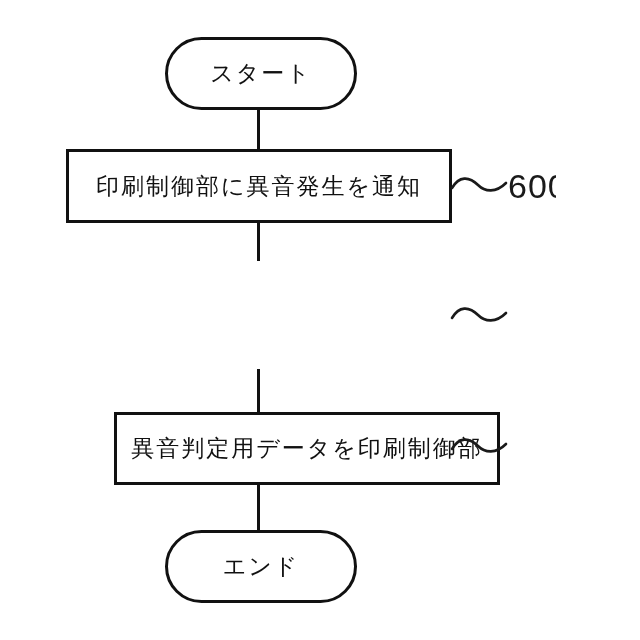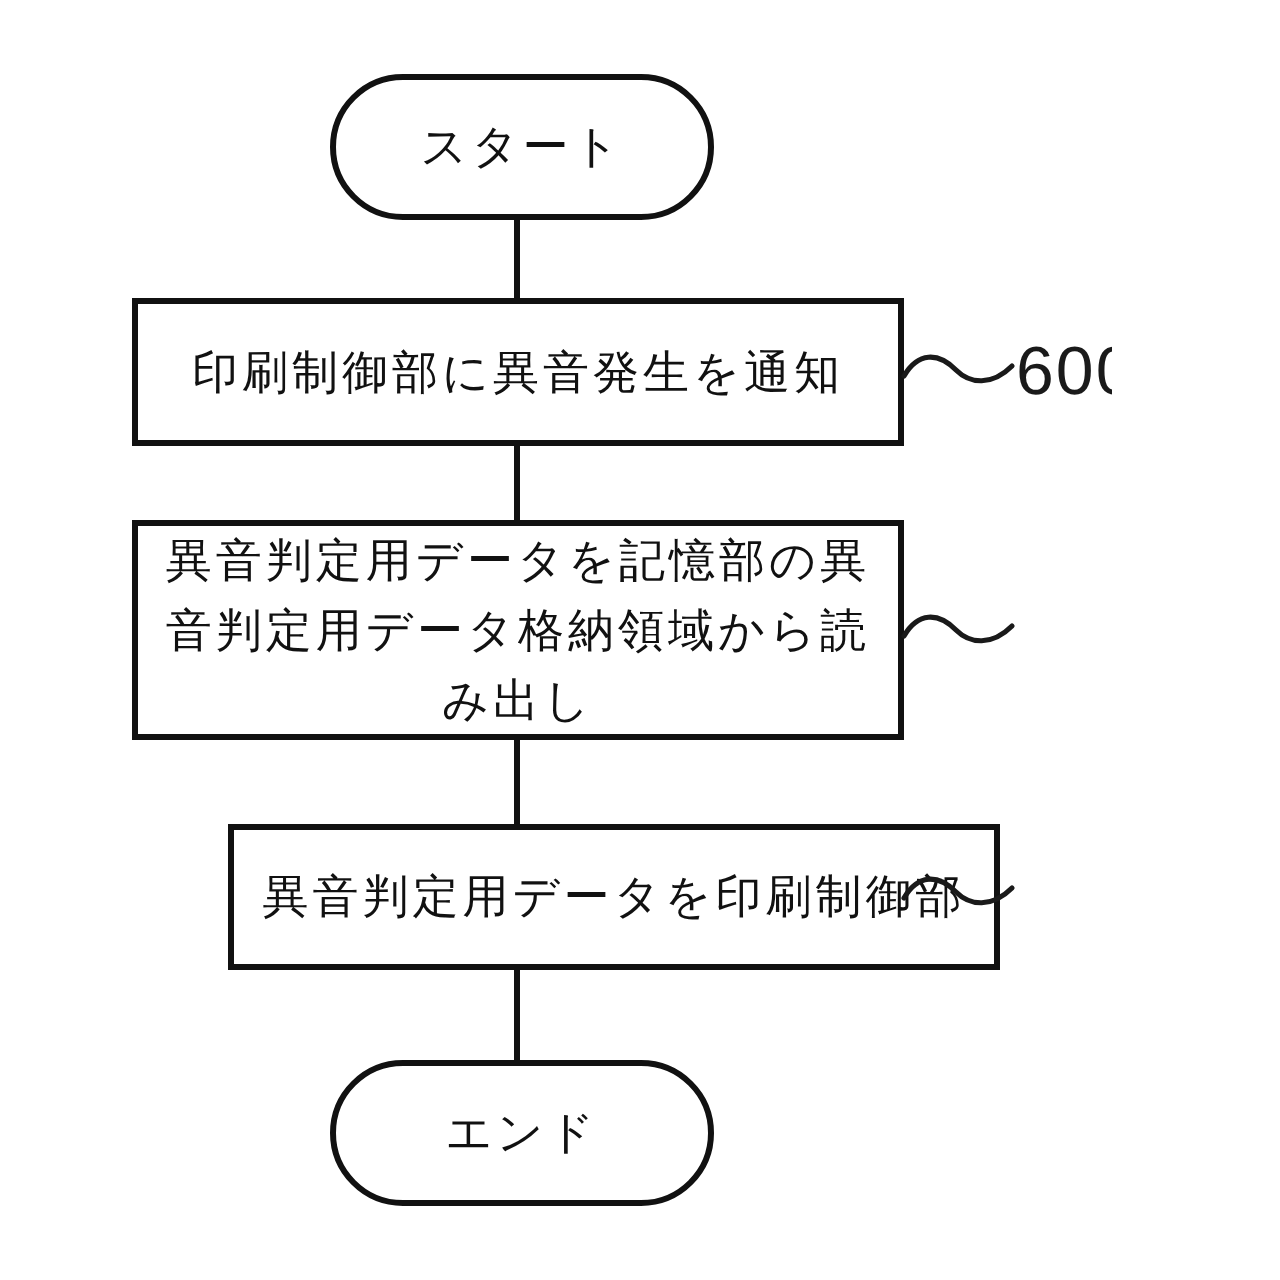--- a/index.html
+++ b/index.html
@@ -94,25 +94,20 @@
   </div>
 
   <div class="vline v1"></div>
 
   <div class="process p600">
     <div>印刷制御部に異音発生を通知</div>
   </div>
 
   <div class="vline v2"></div>
 
-  <div class="process p602">
-    <div>異音判定用データを記憶部の異</div>
-    <div>音判定用データ格納領域から読</div>
-    <div>み出し</div>
-  </div>
 
   <div class="vline v3"></div>
 
   <div class="process p604">
     <div>異音判定用データを印刷制御部</div>
   </div>
 
   <div class="vline v4"></div>
 
   <div class="terminal end">

